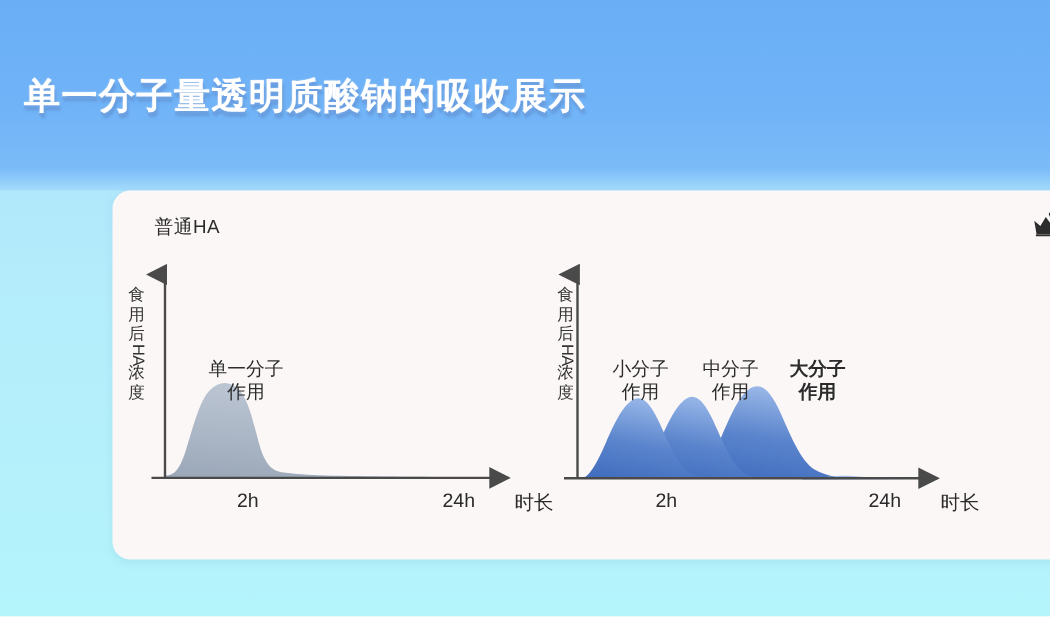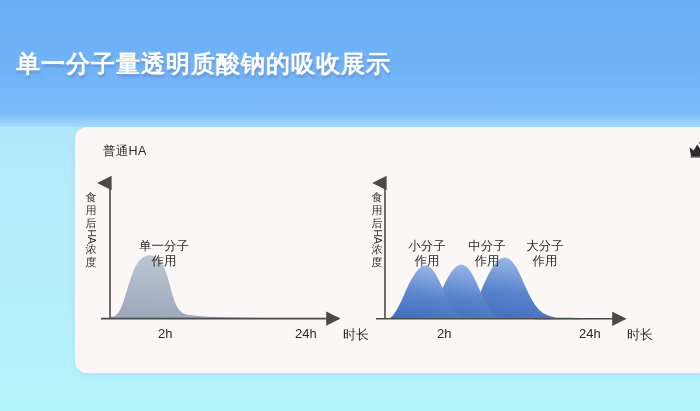--- a/index.html
+++ b/index.html
@@ -309,21 +309,21 @@
         </svg>
 
         <div class="peak-note" style="left:32px; top:22px; width:64px;font-family:Liberation Serif, serif;">
           <div>小分子</div>
           <div>作用</div>
         </div>
         <div class="peak-note" style="left:92px; top:22px; width:64px;">
           <div>中分子</div>
           <div>作用</div>
         </div>
-        <div class="peak-note" style="left:150px; top:22px; width:64px;">
+        <div class="peak-note" style="left:150px; top:22px; width:64px;font-weight:bold;">
           <div>大分子</div>
           <div>作用</div>
         </div>
 
         <div class="x-label" style="left:54px; top:157px;">2h</div>
         <div class="x-label" style="left:196px; top:157px;">24h</div>
         <div class="x-label" style="left:244px; top:157px;">时长</div>
       </div>
 
     </div>

